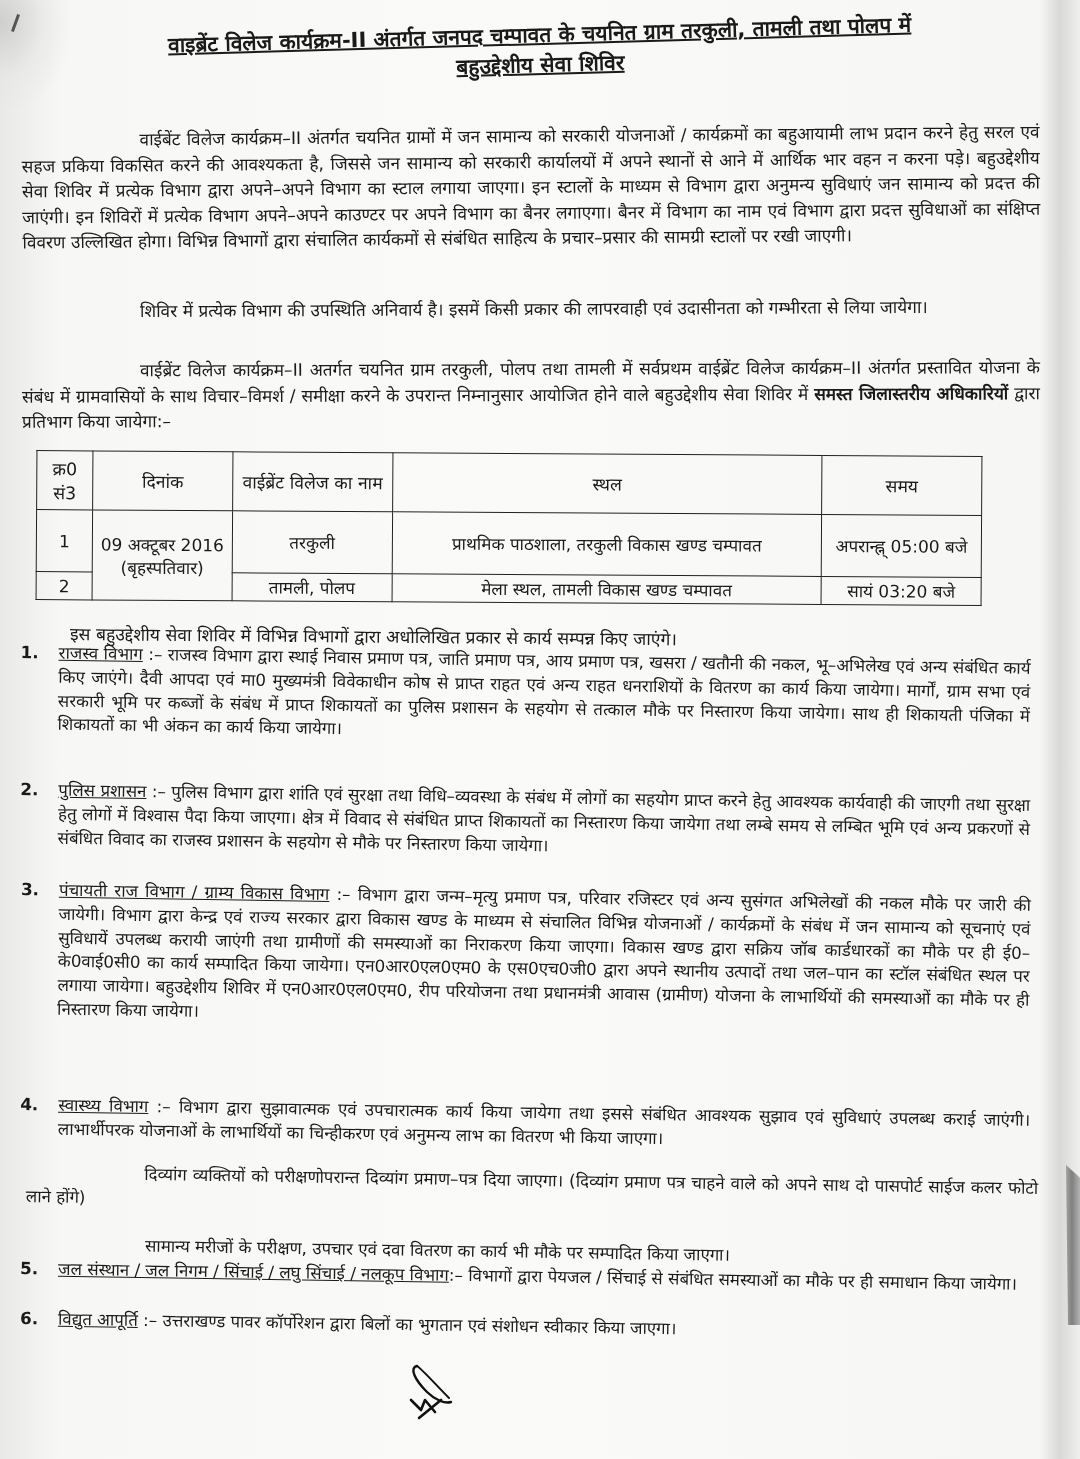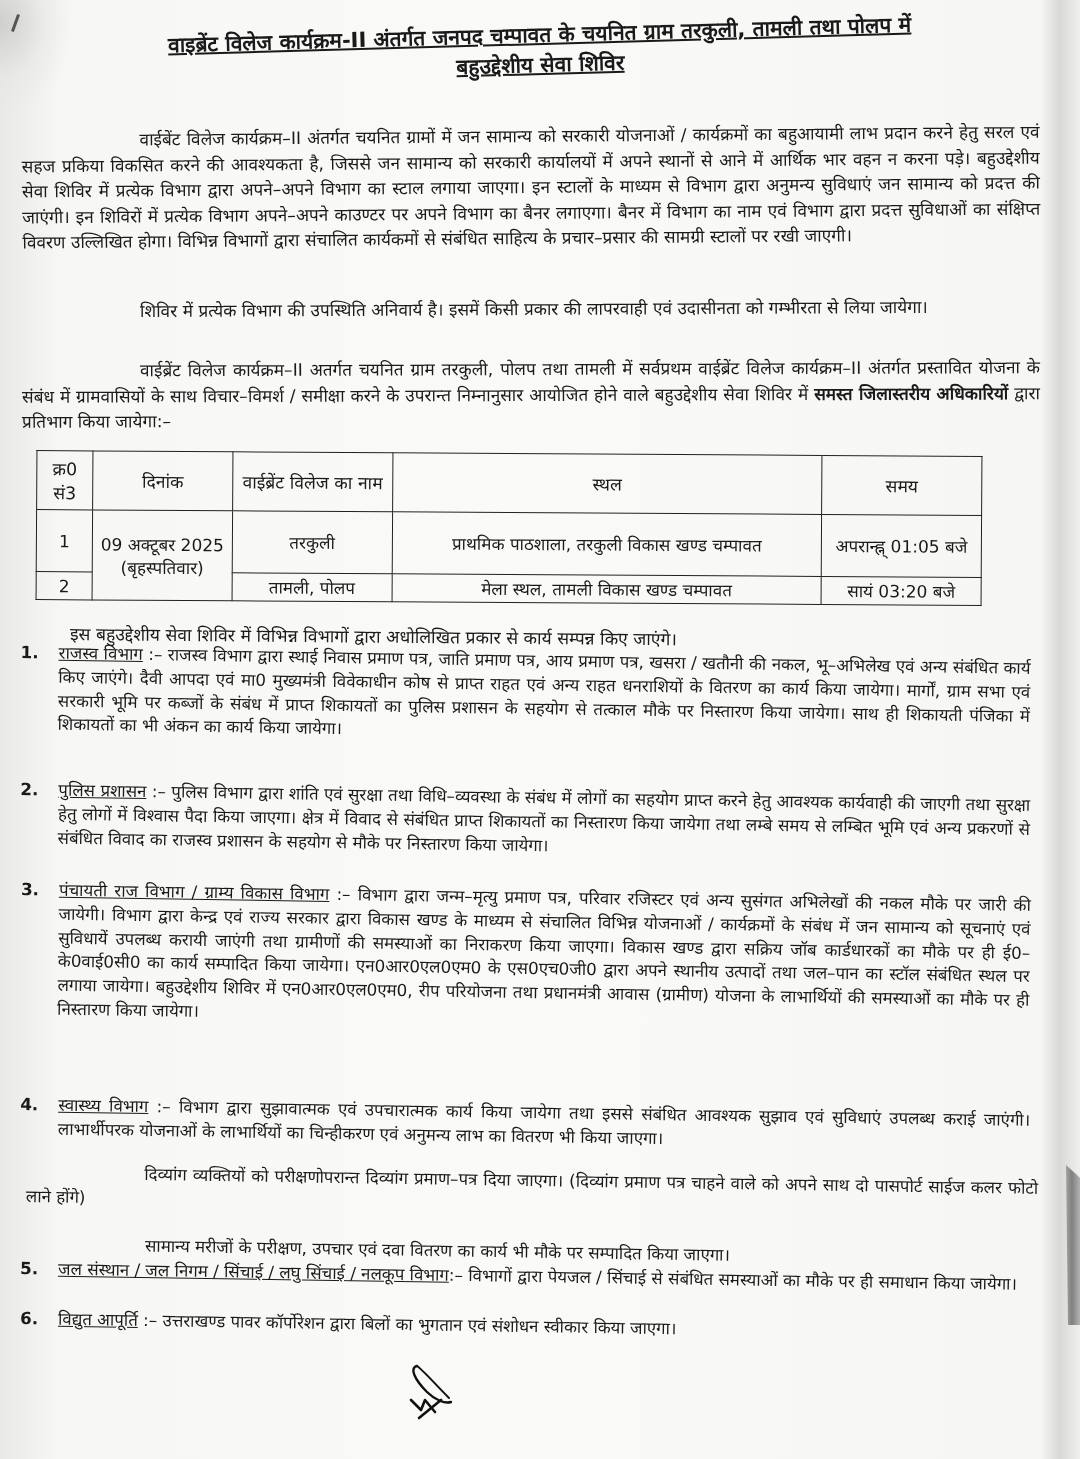--- a/index.html
+++ b/index.html
@@ -105,24 +105,24 @@
     <tbody>
         <tr>
       <th>क्र0 सं3</th>
       <th>दिनांक</th>
       <th>वाईब्रेंट विलेज का नाम</th>
       <th>स्थल</th>
       <th>समय</th>
     </tr>
     <tr style="height:62px">
       <td>1</td>
-      <td rowspan="2">09 अक्टूबर 2025 (बृहस्पतिवार)</td>
+      <td rowspan="2">09 अक्टूबर 2016 (बृहस्पतिवार)</td>
       <td>तरकुली</td>
       <td>प्राथमिक पाठशाला, तरकुली विकास खण्ड चम्पावत</td>
-      <td>अपरान्ह्न् 01:05 बजे</td>
+      <td>अपरान्ह्न् 05:00 बजे</td>
     </tr>
     <tr style="height:28px">
       <td>2</td>
       <td>तामली, पोलप</td>
       <td>मेला स्थल, तामली विकास खण्ड चम्पावत</td>
       <td>सायं 03:20 बजे</td>
     </tr>
   </tbody>
     </table>
 

